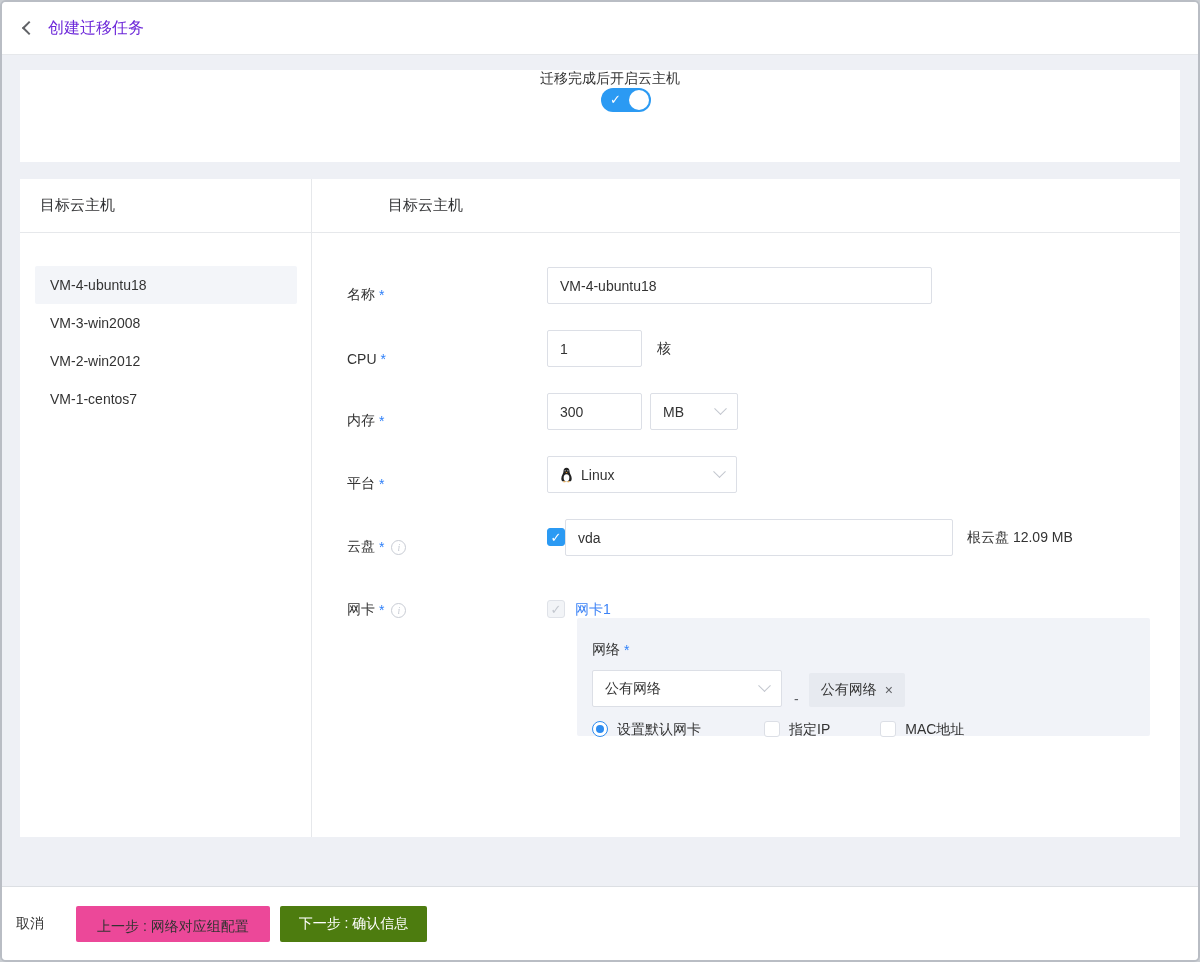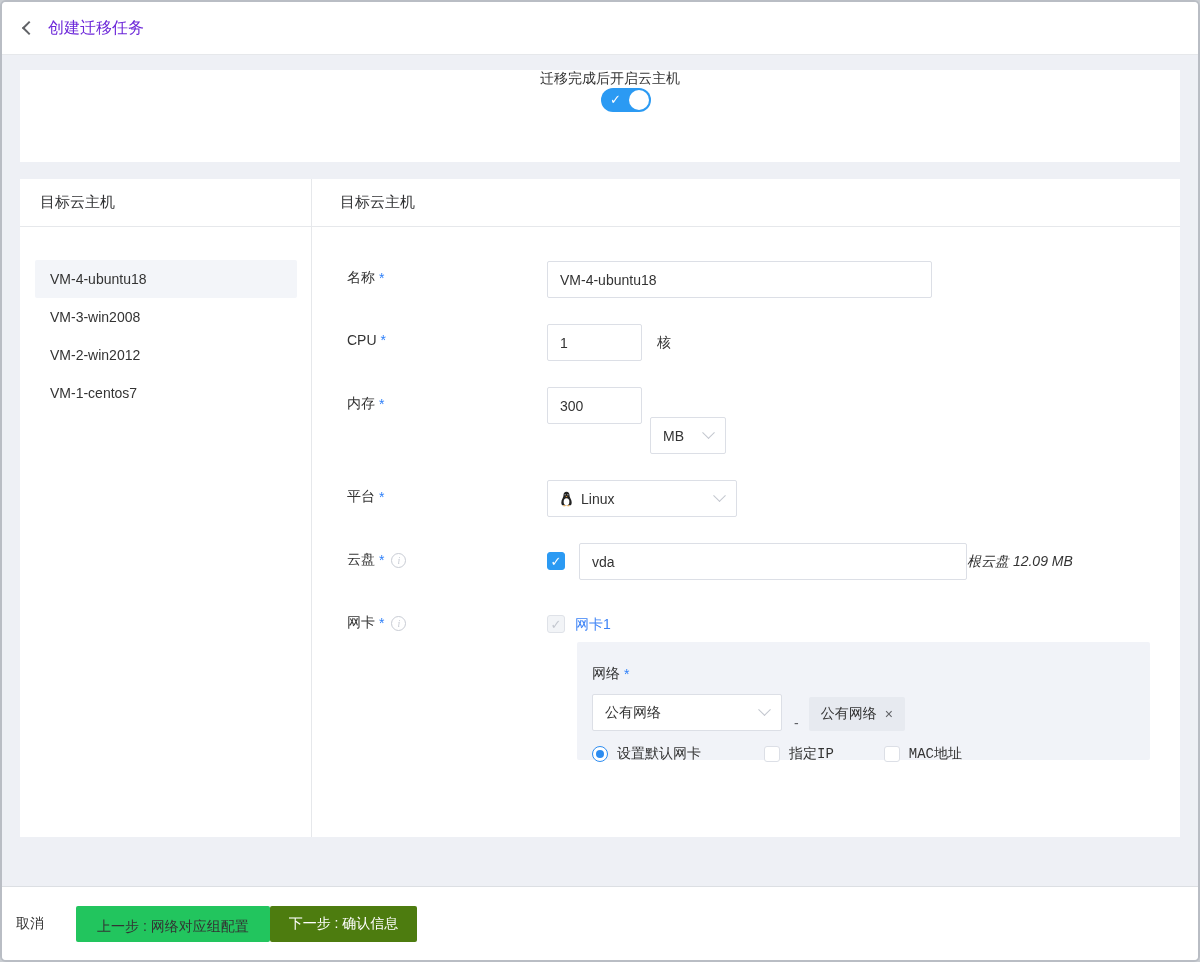--- a/index.html
+++ b/index.html
@@ -23,33 +23,33 @@
   .card-toggle { margin-top:15px; height:92px; display:flex; align-items:center; padding-left:20px; }
   .toggle-label { font-size:14px; color:#333; }
 
   .toggle { margin-left:32px; width:50px; height:24px; border-radius:12px; position:relative;
             cursor:pointer; }
   .toggle .tg-check { position:absolute; left:9px; top:4px; color:#fff; font-size:13px; line-height:16px; }
   .toggle .knob { position:absolute; top:2px; right:2px; width:20px; height:20px; border-radius:50%; background:#fff; }
 
   
   .card-main { margin-top:17px; height:658px; display:flex; flex-direction:column; }
-  .main-heads { display:flex; height:48px; border-bottom:1px solid #e6e8eb; flex:0 0 auto; }
+  .main-heads { display:flex; height:54px; border-bottom:1px solid #e6e8eb; flex:0 0 auto;gap:48px; }
   .side-head { width:292px; flex:0 0 292px; border-right:1px solid #e6e8eb;
                display:flex; align-items:center; padding-left:20px; font-size:15px; color:#303133; }
   .cfg-head  { flex:1; display:flex; align-items:center; padding-left:28px; font-size:15px; color:#303133; }
   .main-body { flex:1; display:flex; min-height:0; }
   .side-list { width:292px; flex:0 0 292px; border-right:1px solid #e6e8eb; padding:33px 14px 0 15px; }
   .vm-item { height:38px; line-height:38px; padding-left:15px; font-size:14px; color:#333;
              cursor:pointer; border-radius:2px; }
   .vm-item.selected { background:#f3f5f9; }
 
   
   .form { flex:1; padding:34px 0 0 35px; }
-  .frow { display:flex; align-items:flex-start; margin-bottom:26px; min-height:37px; }
+  .frow { display:flex; align-items:flex-end; margin-bottom:26px; min-height:37px; }
   .flabel { width:200px; flex:0 0 200px; padding-top:8px; font-size:14px; color:#333;
             display:flex; align-items:center; }
   .req { color:#2d7ff9; margin-left:4px; }
   .info-i { margin-left:7px; width:15px; height:15px; border:1px solid #c8ccd4; border-radius:50%;
             color:#c8ccd4; font-size:10px; line-height:13px; text-align:center;
             font-family:"Liberation Serif","DejaVu Serif",serif; font-style:italic; }
 
   .inp { height:37px; border:1px solid #dcdfe6; border-radius:2px; padding:0 12px;
          font-size:14px; color:#333; background:#fff; outline:none;
          font-family:"Liberation Sans","DejaVu Sans",sans-serif; }
@@ -63,48 +63,48 @@
 
   .cbox { width:18px; height:18px; border-radius:3px; border:1px solid #dcdfe6; background:#fff;
           display:flex; align-items:center; justify-content:center; font-size:13px; cursor:pointer;
           flex:0 0 auto; }
   .cbox.checked { background:#2b9af3; border-color:#2b9af3; color:#fff; }
   .cbox.disabled-checked { background:#f2f4f7; border-color:#dfe2e8; color:#c3c7cf; cursor:not-allowed; }
   .cbox.small { width:16px; height:16px; font-size:11px; }
 
   .row-ctrl { display:flex; align-items:flex-start; }
   .ck-wrap { padding-top:9px; }
-  .note { line-height:37px; font-size:14px; color:#333;font-style:italic; }
+  .note { line-height:37px; margin-left:14px; font-size:14px; color:#333; }
   .nic-name { line-height:19px; padding-top:9px; margin-left:10px; color:#3b82f6; font-size:14px; }
 
   
   .nic-panel { margin-left:230px; margin-top:-1px; width:573px; height:118px;
                background:#f1f3f8; border-radius:2px; padding:23px 15px 0 15px; }
   .net-label { font-size:14px; color:#333; display:flex; align-items:center; }
   .net-row { display:flex; align-items:flex-end; margin-top:11px; }
   .net-select { width:190px; background:#fff; }
   .dash { margin:0 10px 0 12px; color:#606266; }
   .tag { height:34px; background:#e7eaf0; border-radius:2px; display:flex; align-items:center;
          padding:0 12px; font-size:14px; color:#333; }
   .tag .tag-x { margin-left:8px; color:#606266; font-size:14px; cursor:pointer; }
-  .opt-row { display:flex; align-items:center; margin-top:14px;font-family:Liberation Mono, monospace; }
+  .opt-row { display:flex; margin-top:14px; }
   .radio { width:16px; height:16px; border-radius:50%; border:1px solid #2d8cf0; background:#fff;
            display:flex; align-items:center; justify-content:center; cursor:pointer; flex:0 0 auto; }
   .radio .dot { width:8px; height:8px; border-radius:50%; background:#2d8cf0; }
   .opt-label { margin-left:9px; font-size:14px; color:#333; }
   .opt-gap1 { margin-left:63px; }
   .opt-gap2 { margin-left:50px; }
 
   
   .footer { flex:0 0 74px; background:#fff; border-top:1px solid #dcdfe3;
             display:flex; align-items:center; justify-content:flex-start; padding-right:17px; }
   .btn { height:36px; border:none; border-radius:2px; font-size:14px; cursor:pointer;
          font-family:"Liberation Sans","DejaVu Sans",sans-serif; }
   .btn-text { background:transparent; color:#333; padding:0 14px; margin-right:18px; }
-  .btn-plain { background:#22c55e; color:#333; padding:12px 21px; }
+  .btn-plain { background:#ec4899; color:#333; padding:12px 21px; margin-right:10px; }
   .btn-primary { color:#fff; padding:0 19px; }
 </style>
 </head>
 <body>
 
 <div class="page">
 
   <div class="hdr">
     <span class="back-chev"></span>
     <span class="hdr-title">创建迁移任务</span>
@@ -153,21 +153,21 @@
             <input class="inp" style="width: 95px;" value="1">
             <span class="unit">核</span>
           </div>
 
           <div class="frow">
             <div class="flabel">
               <span>内存</span>
               <span class="req">*</span>
             </div>
             <input class="inp" style="width: 95px;" value="300">
-            <div class="select" style="width:76px; margin-left:8px;margin-top:30px;">
+            <div class="select" style="width:88px; margin-left:8px;">
               <span class="sel-val">MB</span>
               <span class="chev"></span>
             </div>
           </div>
 
           <div class="frow">
             <div class="flabel">
               <span>平台</span>
               <span class="req">*</span>
             </div>
@@ -192,21 +192,21 @@
               <span>云盘</span>
               <span class="req">*</span>
               <span class="info-i">i</span>
             </div>
             <div class="row-ctrl">
               <span class="ck-wrap">
                 <span class="cbox checked">
                   <span>✓</span>
                 </span>
               </span>
-              <input class="inp" style="width: 388px; margin-left: 14px;" value="vda">
+              <input class="inp" style="width: 388px; " value="vda">
               <span class="note">根云盘 12.09 MB</span>
             </div>
           </div>
 
           <div class="frow" style="margin-bottom:0;">
             <div class="flabel">
               <span>网卡</span>
               <span class="req">*</span>
               <span class="info-i">i</span>
             </div>

